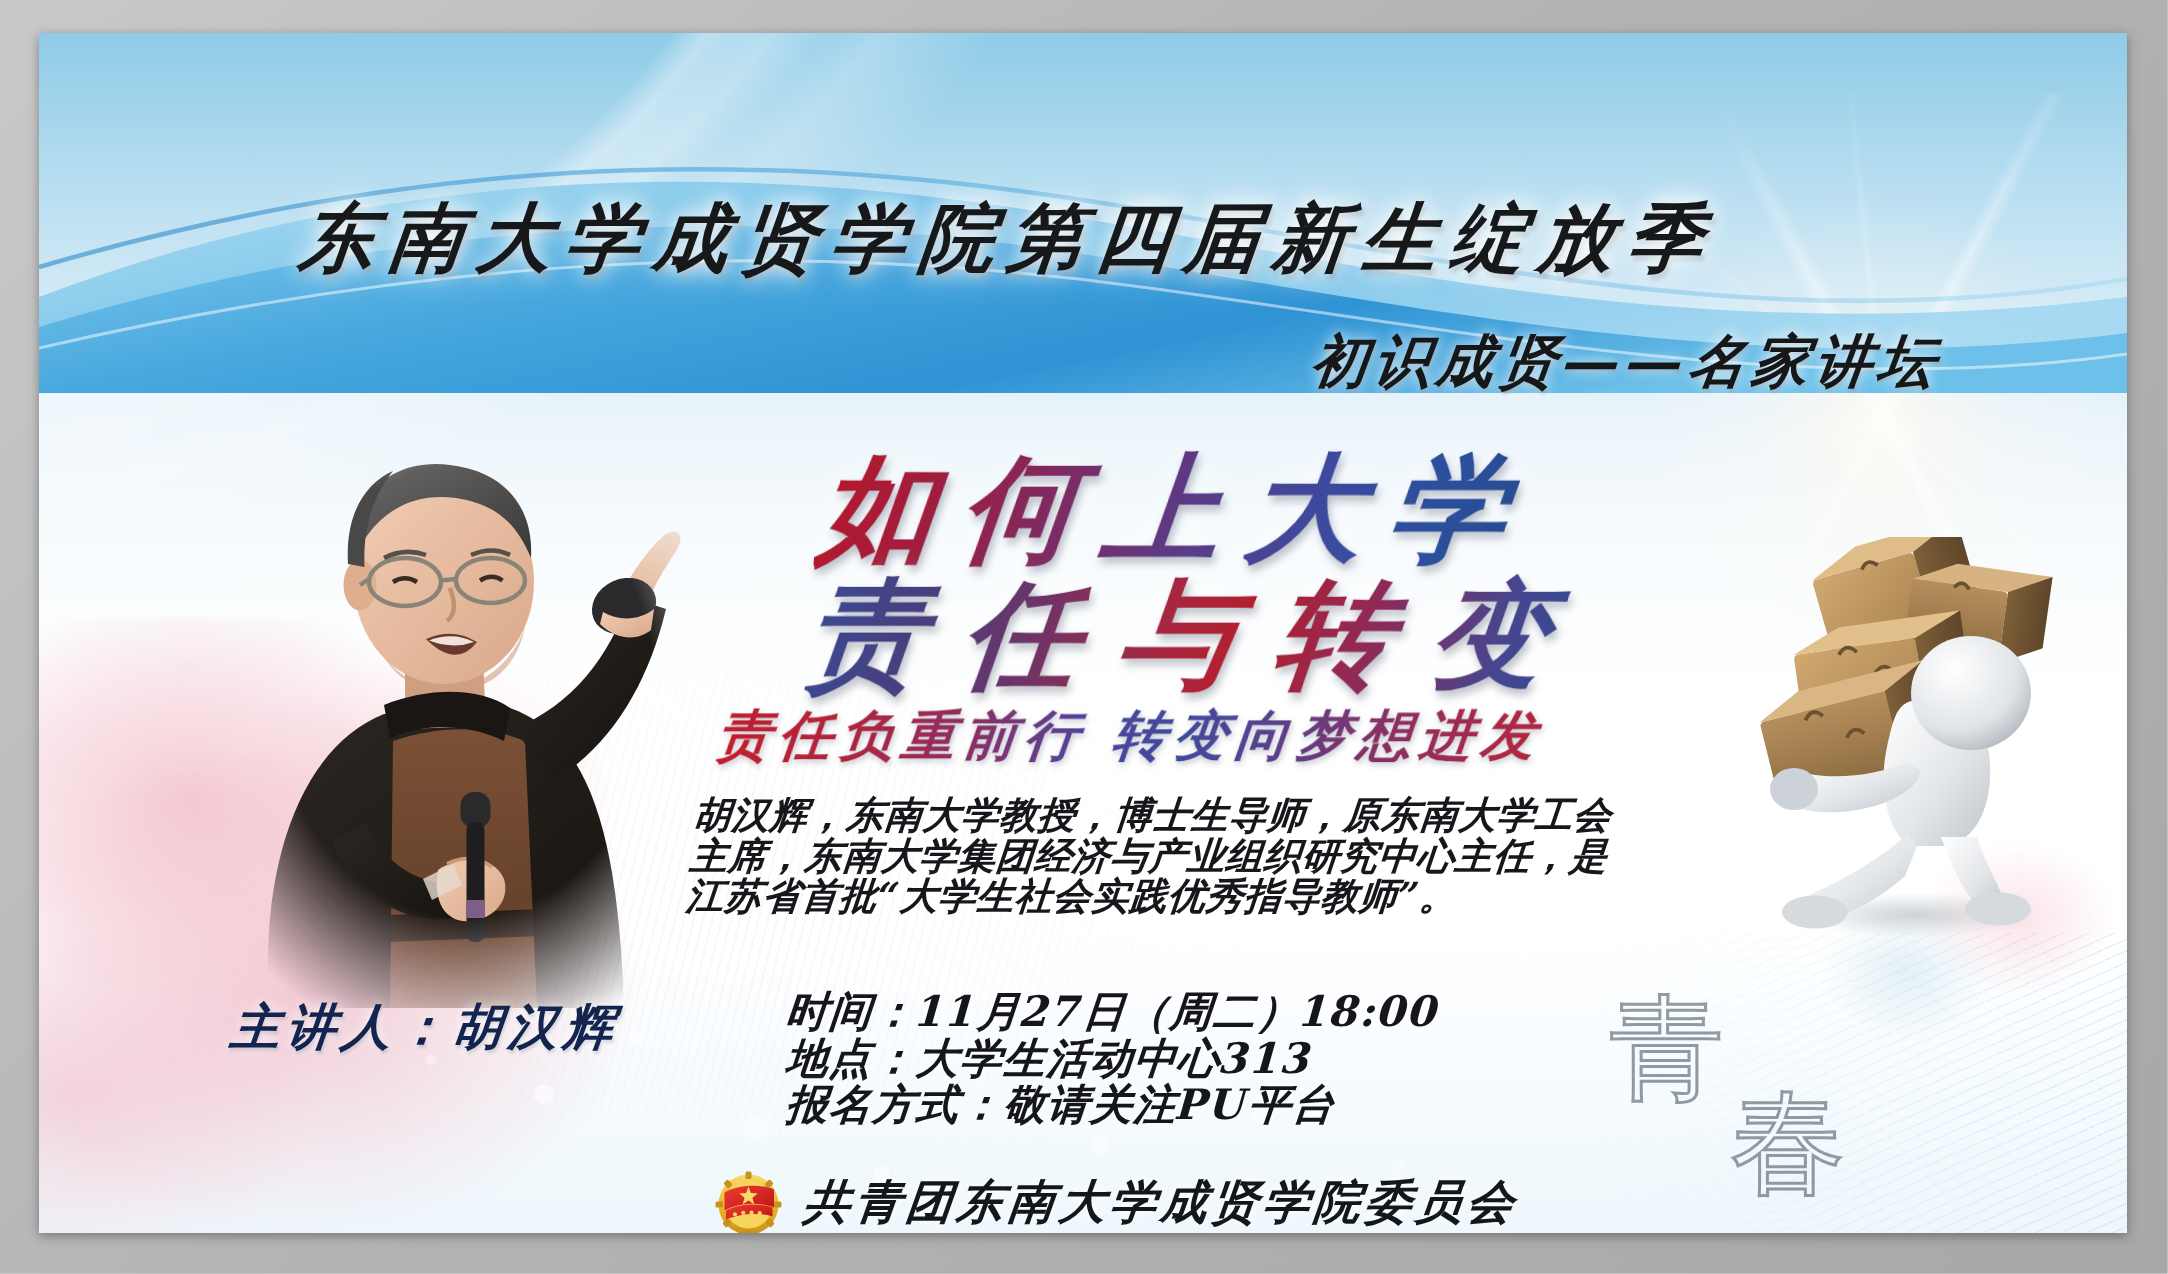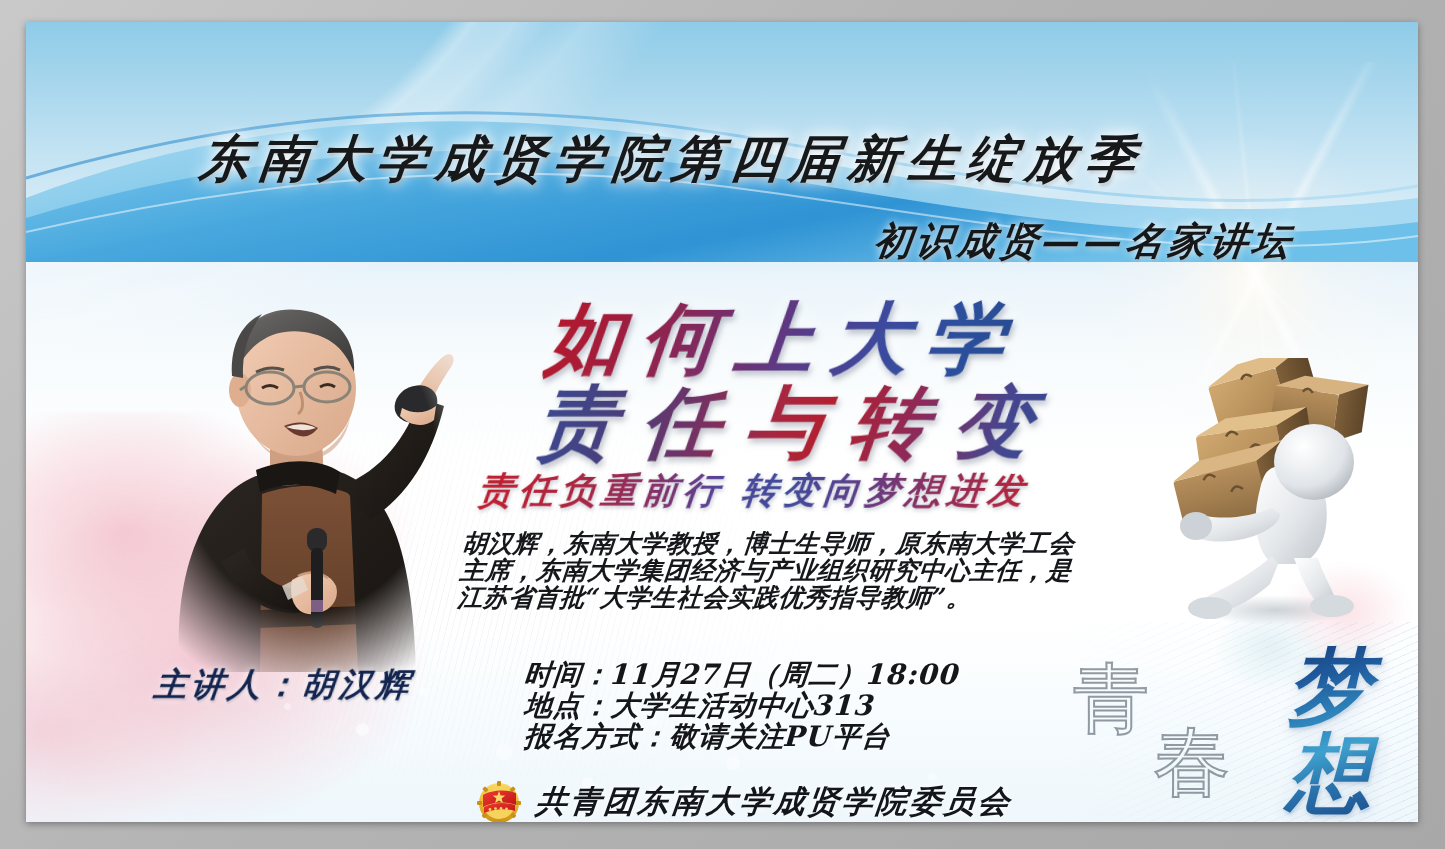--- a/index.html
+++ b/index.html
@@ -484,16 +484,15 @@
             <circle cx="30.5" cy="28.8" r="1.4"></circle>
         </g>
       </svg>
       <div id="footer-org">共青团东南大学成贤学院委员会</div>
     </div>
 
     <div class="txt deco-outline" id="deco-qing">青</div>
 
     <div class="txt deco-outline" id="deco-chun">春</div>
 
-    <div class="txt" id="deco-dream">梦想</div>
 
   </div>
 </div>
 
 </body></html>

